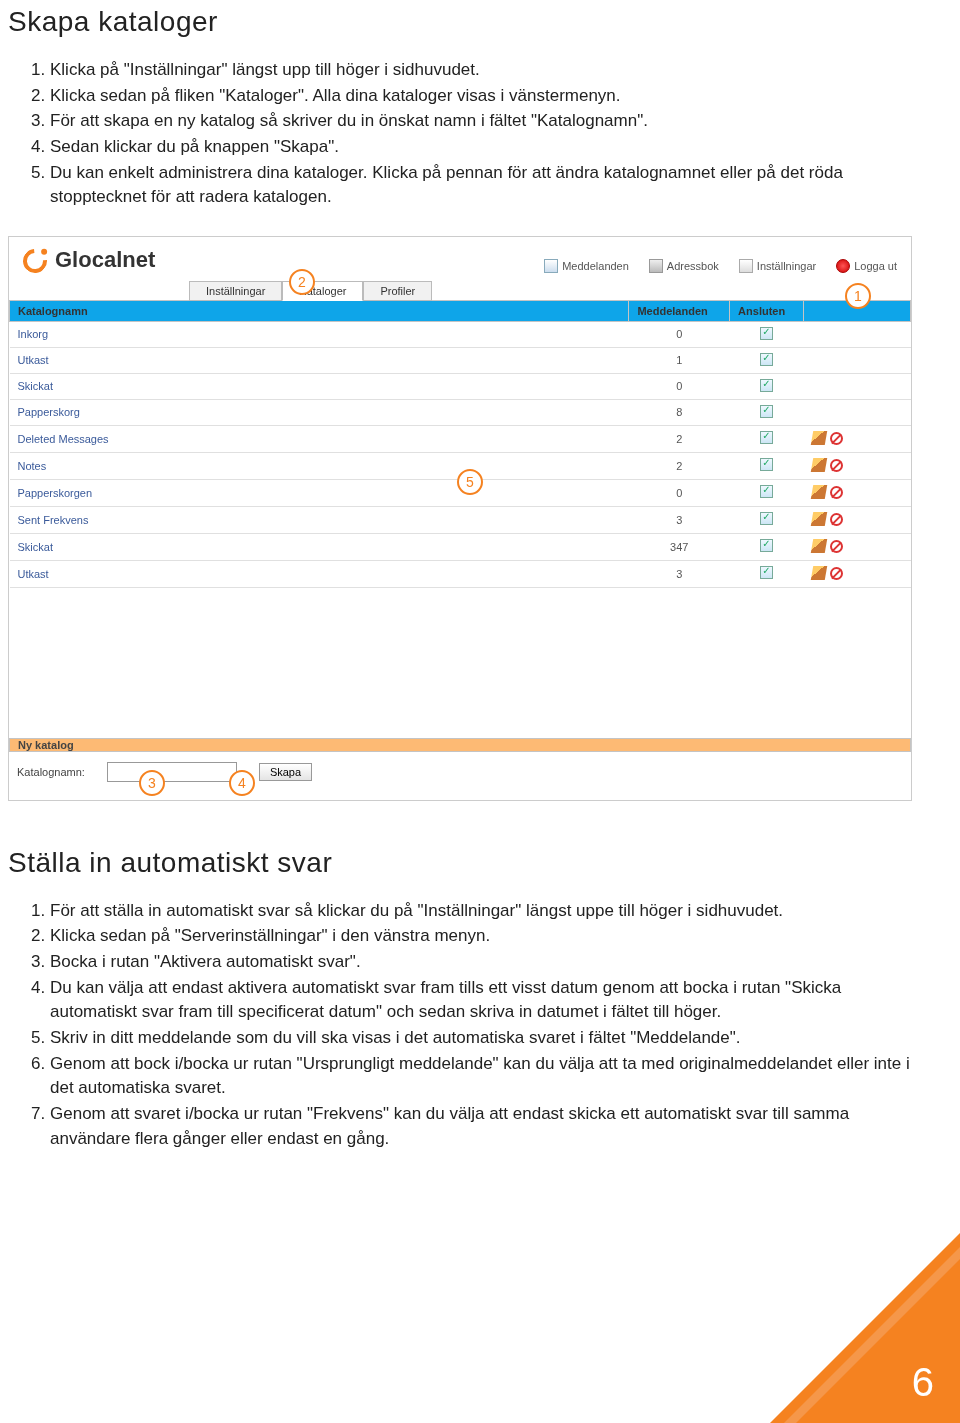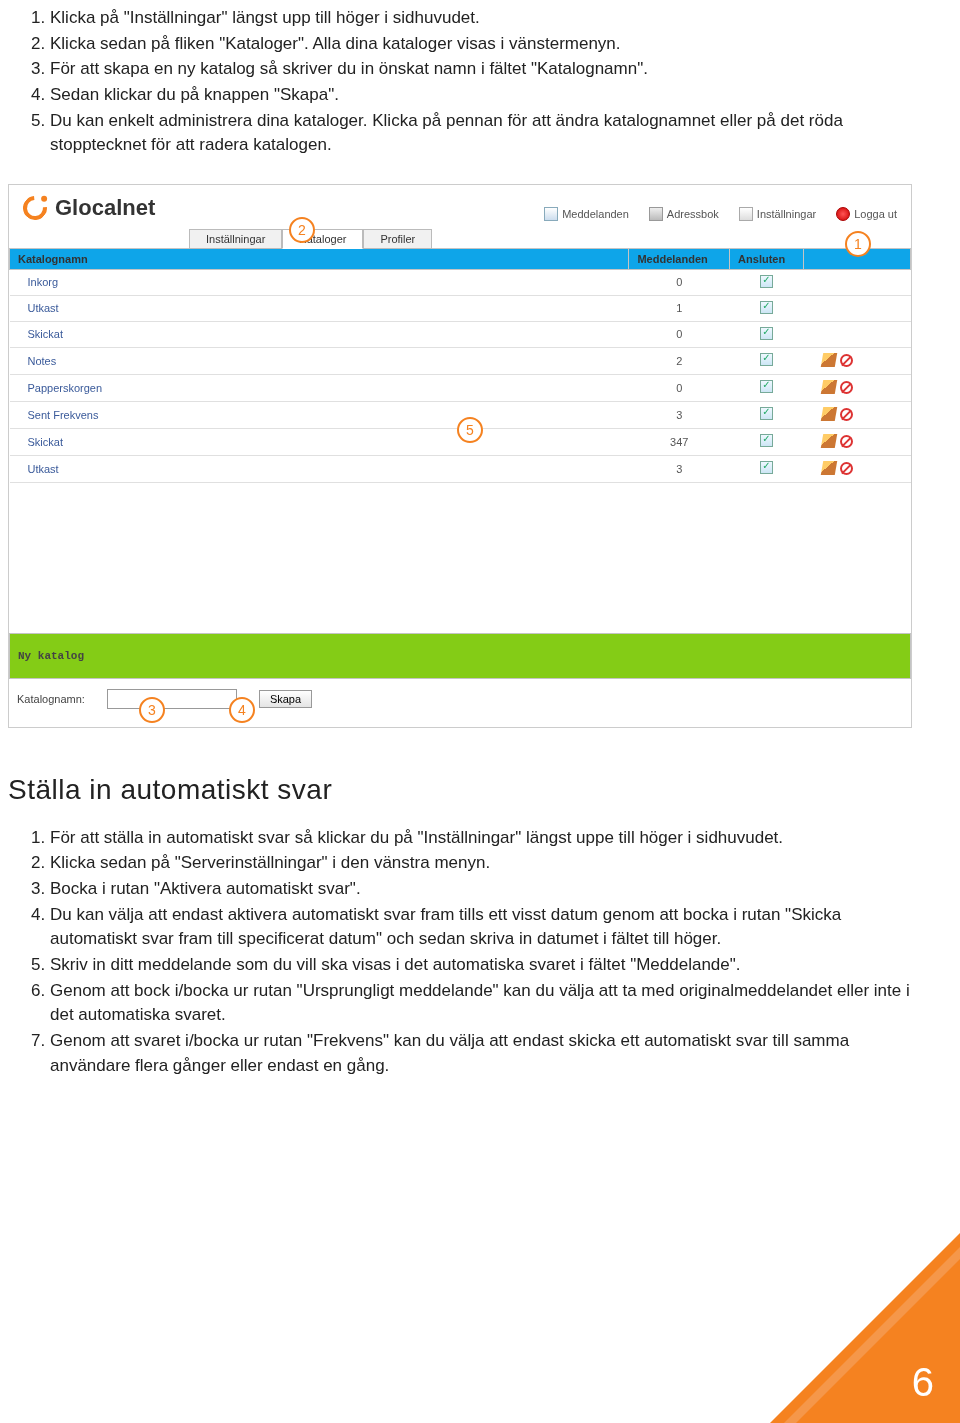--- a/index.html
+++ b/index.html
@@ -5,68 +5,69 @@
   * { box-sizing: border-box; margin: 0; padding: 0; }
   body { font-family: Arial, Helvetica, sans-serif; background: #fff; width: 960px; margin: 0 auto; position: relative; min-height: 1423px; color: #222; }
   .page { padding: 6px 48px 80px 8px; }
   h1.section-title { font-size: 28px; font-weight: 400; letter-spacing: 0.5px; margin: 0 0 20px 0; }
   ol.steps { padding-left: 42px; margin-bottom: 26px; }
   ol.steps li { font-size: 17px; line-height: 1.45; margin-bottom: 1px; }
 
   
   .shot { border: 1px solid #ccc; background: #fff; margin: 6px 0 46px 0; position: relative; font-family: Verdana, Arial, sans-serif; font-size: 11px; color: #444; }
   .shot-top { display: flex; justify-content: space-between; align-items: flex-end; padding: 10px 14px 0 14px; }
-  .brand { display: flex; align-items: center; gap: 8px; font-size: 22px; font-weight: 700; color: #333; }
+  .brand { display: flex; align-items: flex-end; gap: 8px; font-size: 22px; font-weight: 700; color: #333; }
   .brand .logo { width: 24px; height: 24px; border-radius: 50%; border: 4px solid #f58220; border-top-color: transparent; transform: rotate(40deg); position: relative; }
   .brand .logo::after { content:""; position:absolute; width:6px; height:6px; background:#f58220; border-radius:50%; top:-8px; left:6px; transform: rotate(-40deg);}
   .toplinks { display: flex; gap: 20px; font-size: 11px; color: #555; align-items: center; }
   .toplinks .item { display:flex; align-items:center; gap:4px; cursor:pointer;}
   .ico { width: 14px; height: 14px; display:inline-block; }
   .ico-msg { background: linear-gradient(#fff,#cde); border:1px solid #8ab; }
   .ico-book { background: linear-gradient(#eee,#bbb); border:1px solid #999; }
   .ico-set { background: linear-gradient(#fff,#ddd); border:1px solid #aaa; }
   .ico-out { background: radial-gradient(#f55,#c00); border-radius:50%; border:1px solid #a00; }
 
   .tabs-row { display:flex; align-items:flex-end; padding: 8px 0 0 180px; position: relative; }
   .tab { border:1px solid #bbb; border-bottom:1px solid #fff; background:#fff; padding:3px 16px; font-size:11px; color:#333; margin-right:0; position:relative; cursor:pointer;}
   .tab.inactive { background:#f1f1f1; border-bottom-color:#bbb;}
   .table-wrap { margin-top: -1px; }
   table.folders { width:100%; border-collapse: collapse; font-size:11px; }
   table.folders thead th { background:#0ea5e9; border:1px solid #c4c4c4; padding:4px 8px; text-align:left; font-weight:700; color:#333;}
-  table.folders td { border-bottom:1px solid #e0e0e0; padding:5px 18px; color:#3a5a9a; }
+  table.folders td { border-bottom:1px solid #e0e0e0; padding:5px 8px; color:#3a5a9a; }
   table.folders td.name { width:58%; }
   table.folders td.num { width:8%; text-align:center; color:#555;}
   table.folders td.chk { width:6%; text-align:center;}
   table.folders td.act { width:10%; text-align:left; }
   .chkbox { width:13px; height:13px; border:1px solid #7a9; background:linear-gradient(#eef8ff,#cde6f5); display:inline-block; position:relative;}
   .chkbox.checked::after{ content:"✓"; position:absolute; font-size:10px; color:#2a6; left:1px; top:-2px;}
   .pencil { width:14px; height:14px; display:inline-block; background:linear-gradient(135deg,#fc6 40%,#c73 40%); transform:skewX(-10deg); margin-right:4px;}
   .stopico { width:13px; height:13px; display:inline-block; border:2px solid #d33; border-radius:50%; position:relative;}
   .stopico::after{content:""; position:absolute; width:13px; height:2px; background:#d33; top:4px; left:-2px; transform:rotate(-45deg);}
   .empty-area { height: 150px; }
-  .newcat-bar { background:#84cc16; border:1px solid #c4c4c4; padding:16px 8px; font-weight:700;font-family:Liberation Mono, monospace; }
+  .newcat-bar { background:#fdba74; border:1px solid #c4c4c4; padding:0 8px; font-weight:700; }
   .newcat-form { padding:10px 8px 18px 8px; display:flex; align-items:center; gap:22px; position:relative;}
   .textin { border:1px solid #999; height:20px; width:130px; background:#fff;}
   .skapa-btn { border:1px solid #999; background:linear-gradient(#fff,#e4e4e4); padding:2px 10px; font-size:11px; cursor:pointer;}
 
   .callout { position:absolute; width:26px; height:26px; border:2px solid #f58220; border-radius:50%; color:#f58220; font-size:14px; font-weight:400; display:flex; align-items:center; justify-content:center; background:#fff; z-index:5;}
   
   
   .corner { position:absolute; right:0; bottom:0; width:0; height:0; border-left:190px solid transparent; border-bottom:190px solid #f58220; }
   .corner-border { position:absolute; right:0; bottom:0; width:0; height:0; border-left:176px solid transparent; border-bottom:176px solid #f5974a; }
   .corner-inner { position:absolute; right:0; bottom:0; width:0; height:0; border-left:164px solid transparent; border-bottom:164px solid #f58220; }
   .page-num { position:absolute; right:26px; bottom:18px; color:#fff; font-size:40px; z-index:10; font-weight:400;}
 
   h1.section-title.second { margin-top: 17px; }
 </style>
 </head>
 <body>
 
 <div class="page">
 
+  <h1 class="section-title">Skapa kataloger</h1>
 
   <ol class="steps">
     <li>Klicka på "Inställningar" längst upp till höger i sidhuvudet.</li>
     <li>Klicka sedan på fliken "Kataloger". Alla dina kataloger visas i vänstermenyn.</li>
     <li>För att skapa en ny katalog så skriver du in önskat namn i fältet "Katalognamn".</li>
     <li>Sedan klickar du på knappen "Skapa".</li>
     <li>Du kan enkelt administrera dina kataloger. Klicka på pennan för att ändra katalognamnet eller på det röda stopptecknet för att radera katalogen.</li>
   </ol>
 
   <div class="shot">
@@ -125,20 +126,32 @@
               <td class="chk"><span class="chkbox checked"></span></td>
               <td class="act"></td>
             </tr>
             <tr>
               <td class="name">Skickat</td>
               <td class="num">0</td>
               <td class="chk"><span class="chkbox checked"></span></td>
               <td class="act"></td>
             </tr>
             <tr>
+              <td class="name">Papperskorg</td>
+              <td class="num">8</td>
+              <td class="chk"><span class="chkbox checked"></span></td>
+              <td class="act"></td>
+            </tr>
+            <tr>
+              <td class="name">Deleted Messages</td>
+              <td class="num">2</td>
+              <td class="chk"><span class="chkbox checked"></span></td>
+              <td class="act"><span class="pencil"></span><span class="stopico"></span></td>
+            </tr>
+            <tr>
               <td class="name">Notes</td>
               <td class="num">2</td>
               <td class="chk"><span class="chkbox checked"></span></td>
               <td class="act"><span class="pencil"></span><span class="stopico"></span></td>
             </tr>
             <tr>
               <td class="name">Papperskorgen</td>
               <td class="num">0</td>
               <td class="chk"><span class="chkbox checked"></span></td>
               <td class="act"><span class="pencil"></span><span class="stopico"></span></td>

